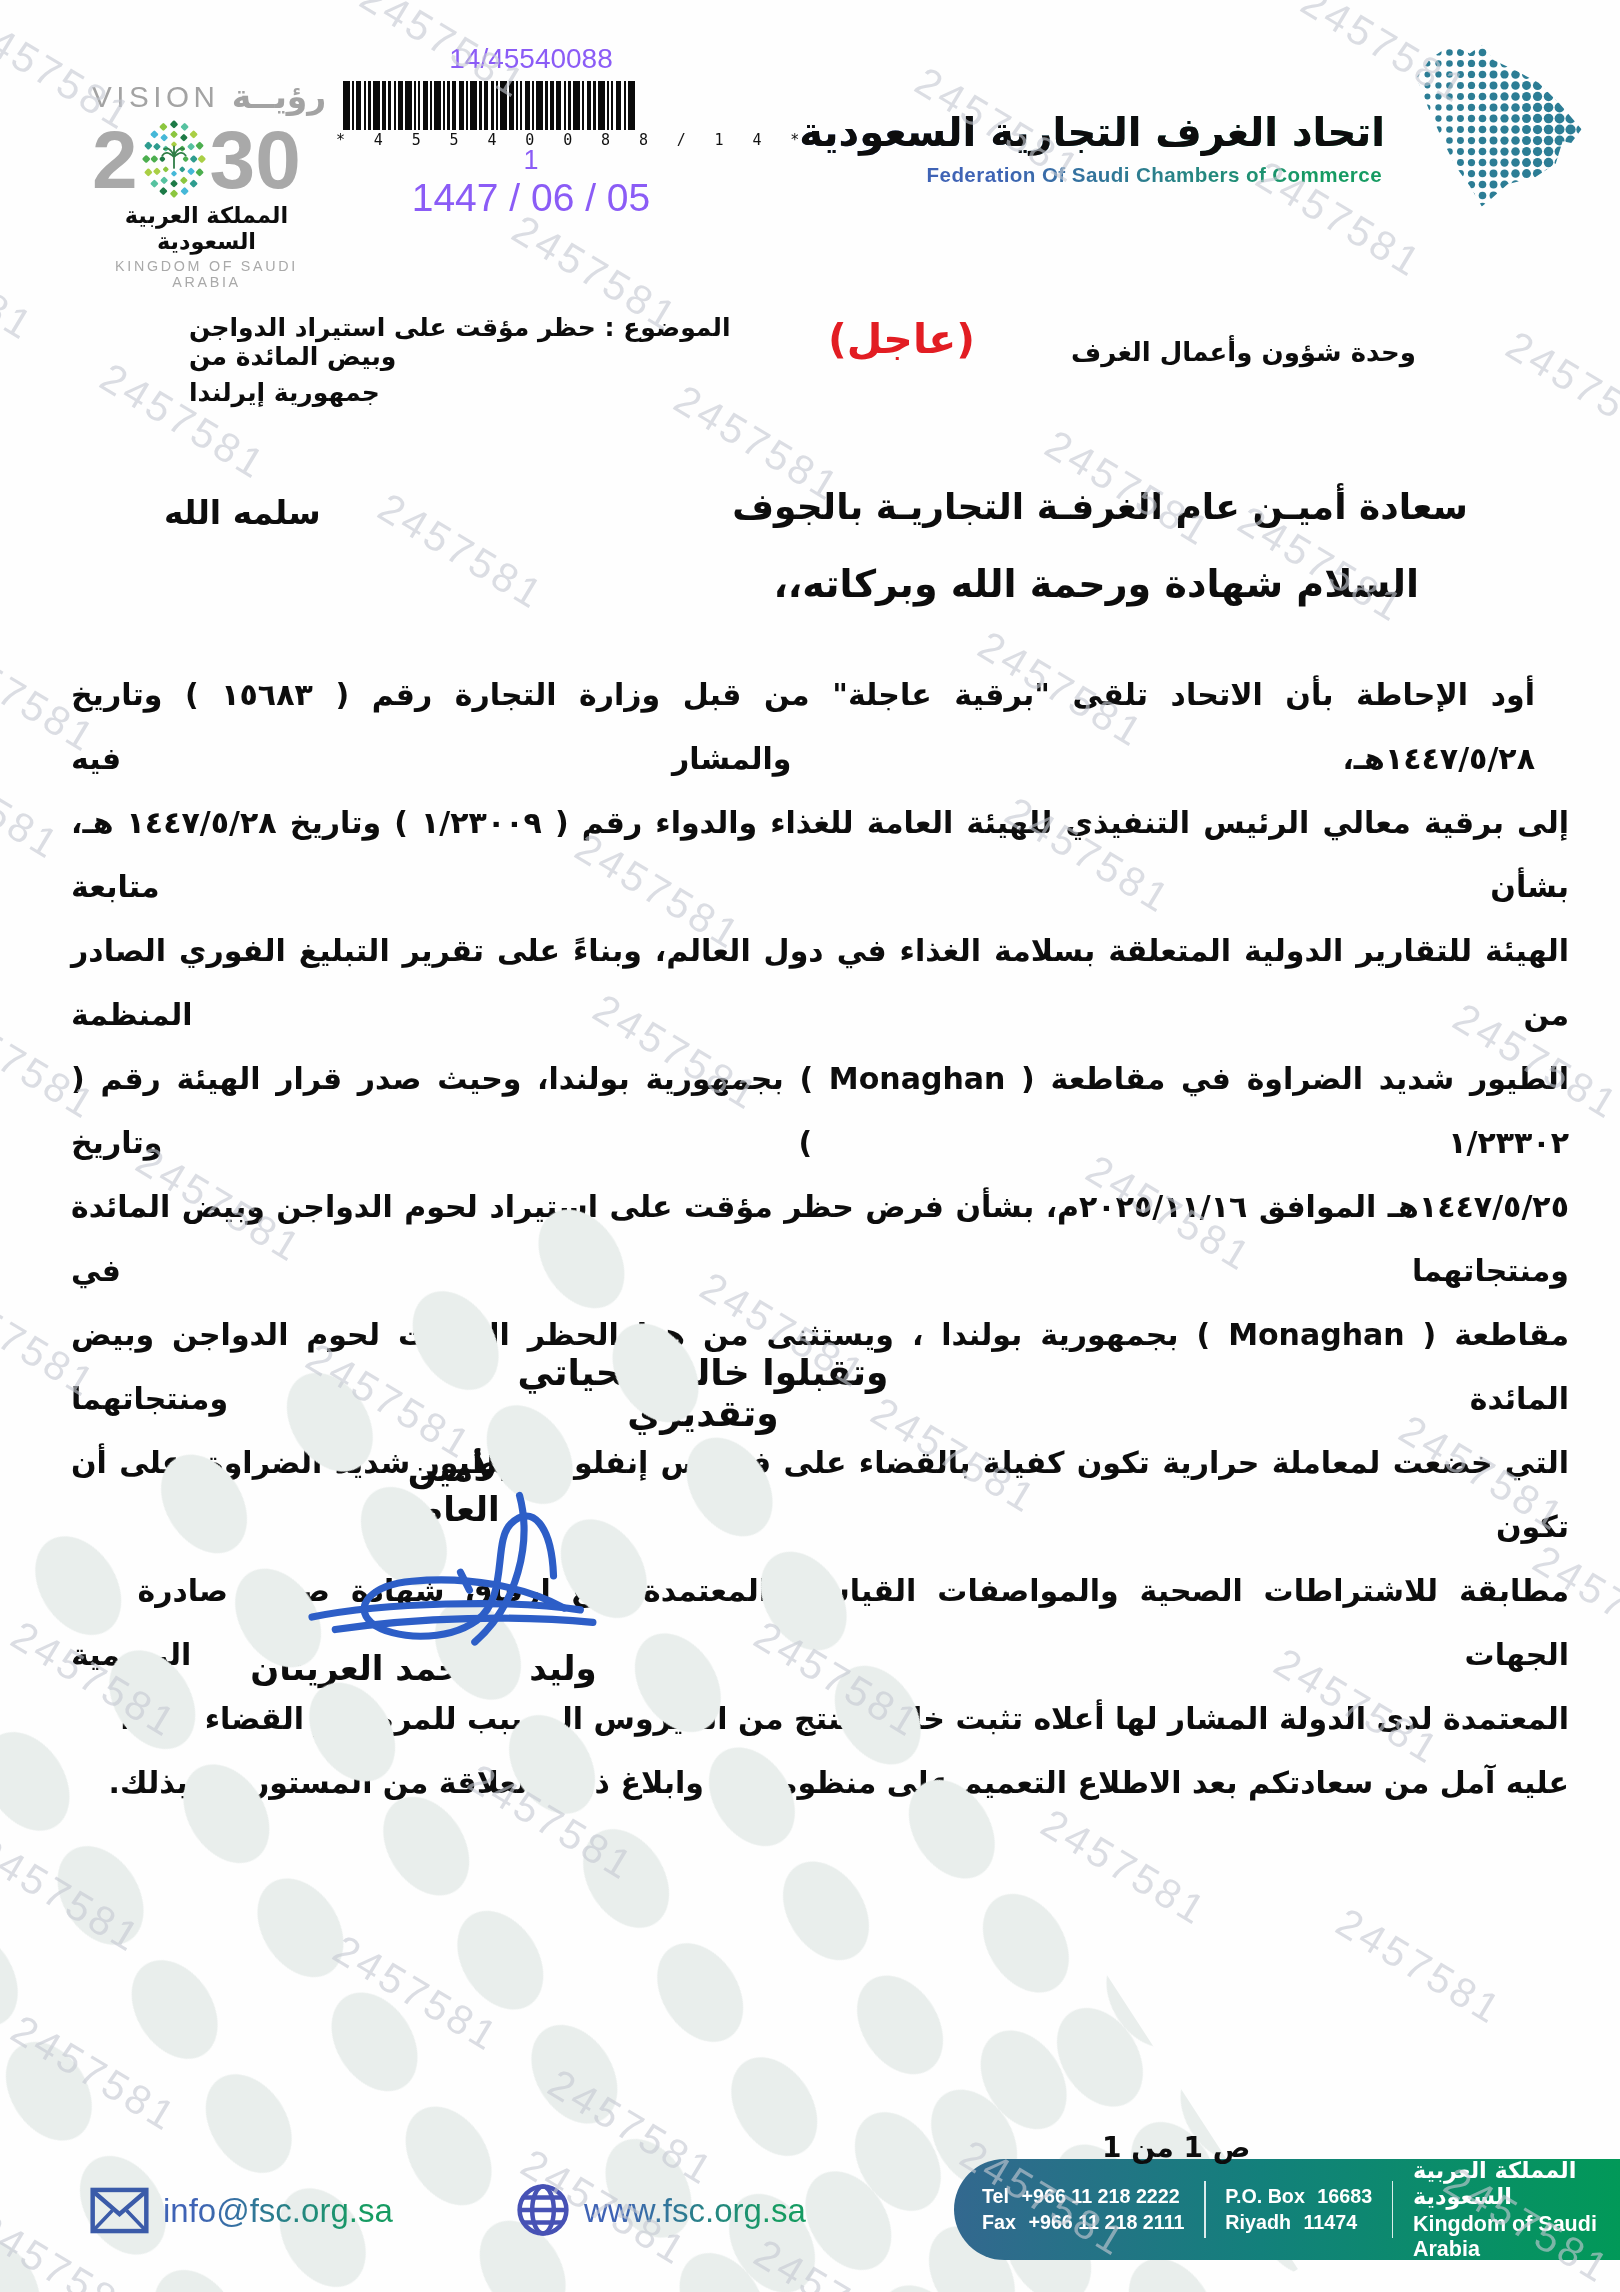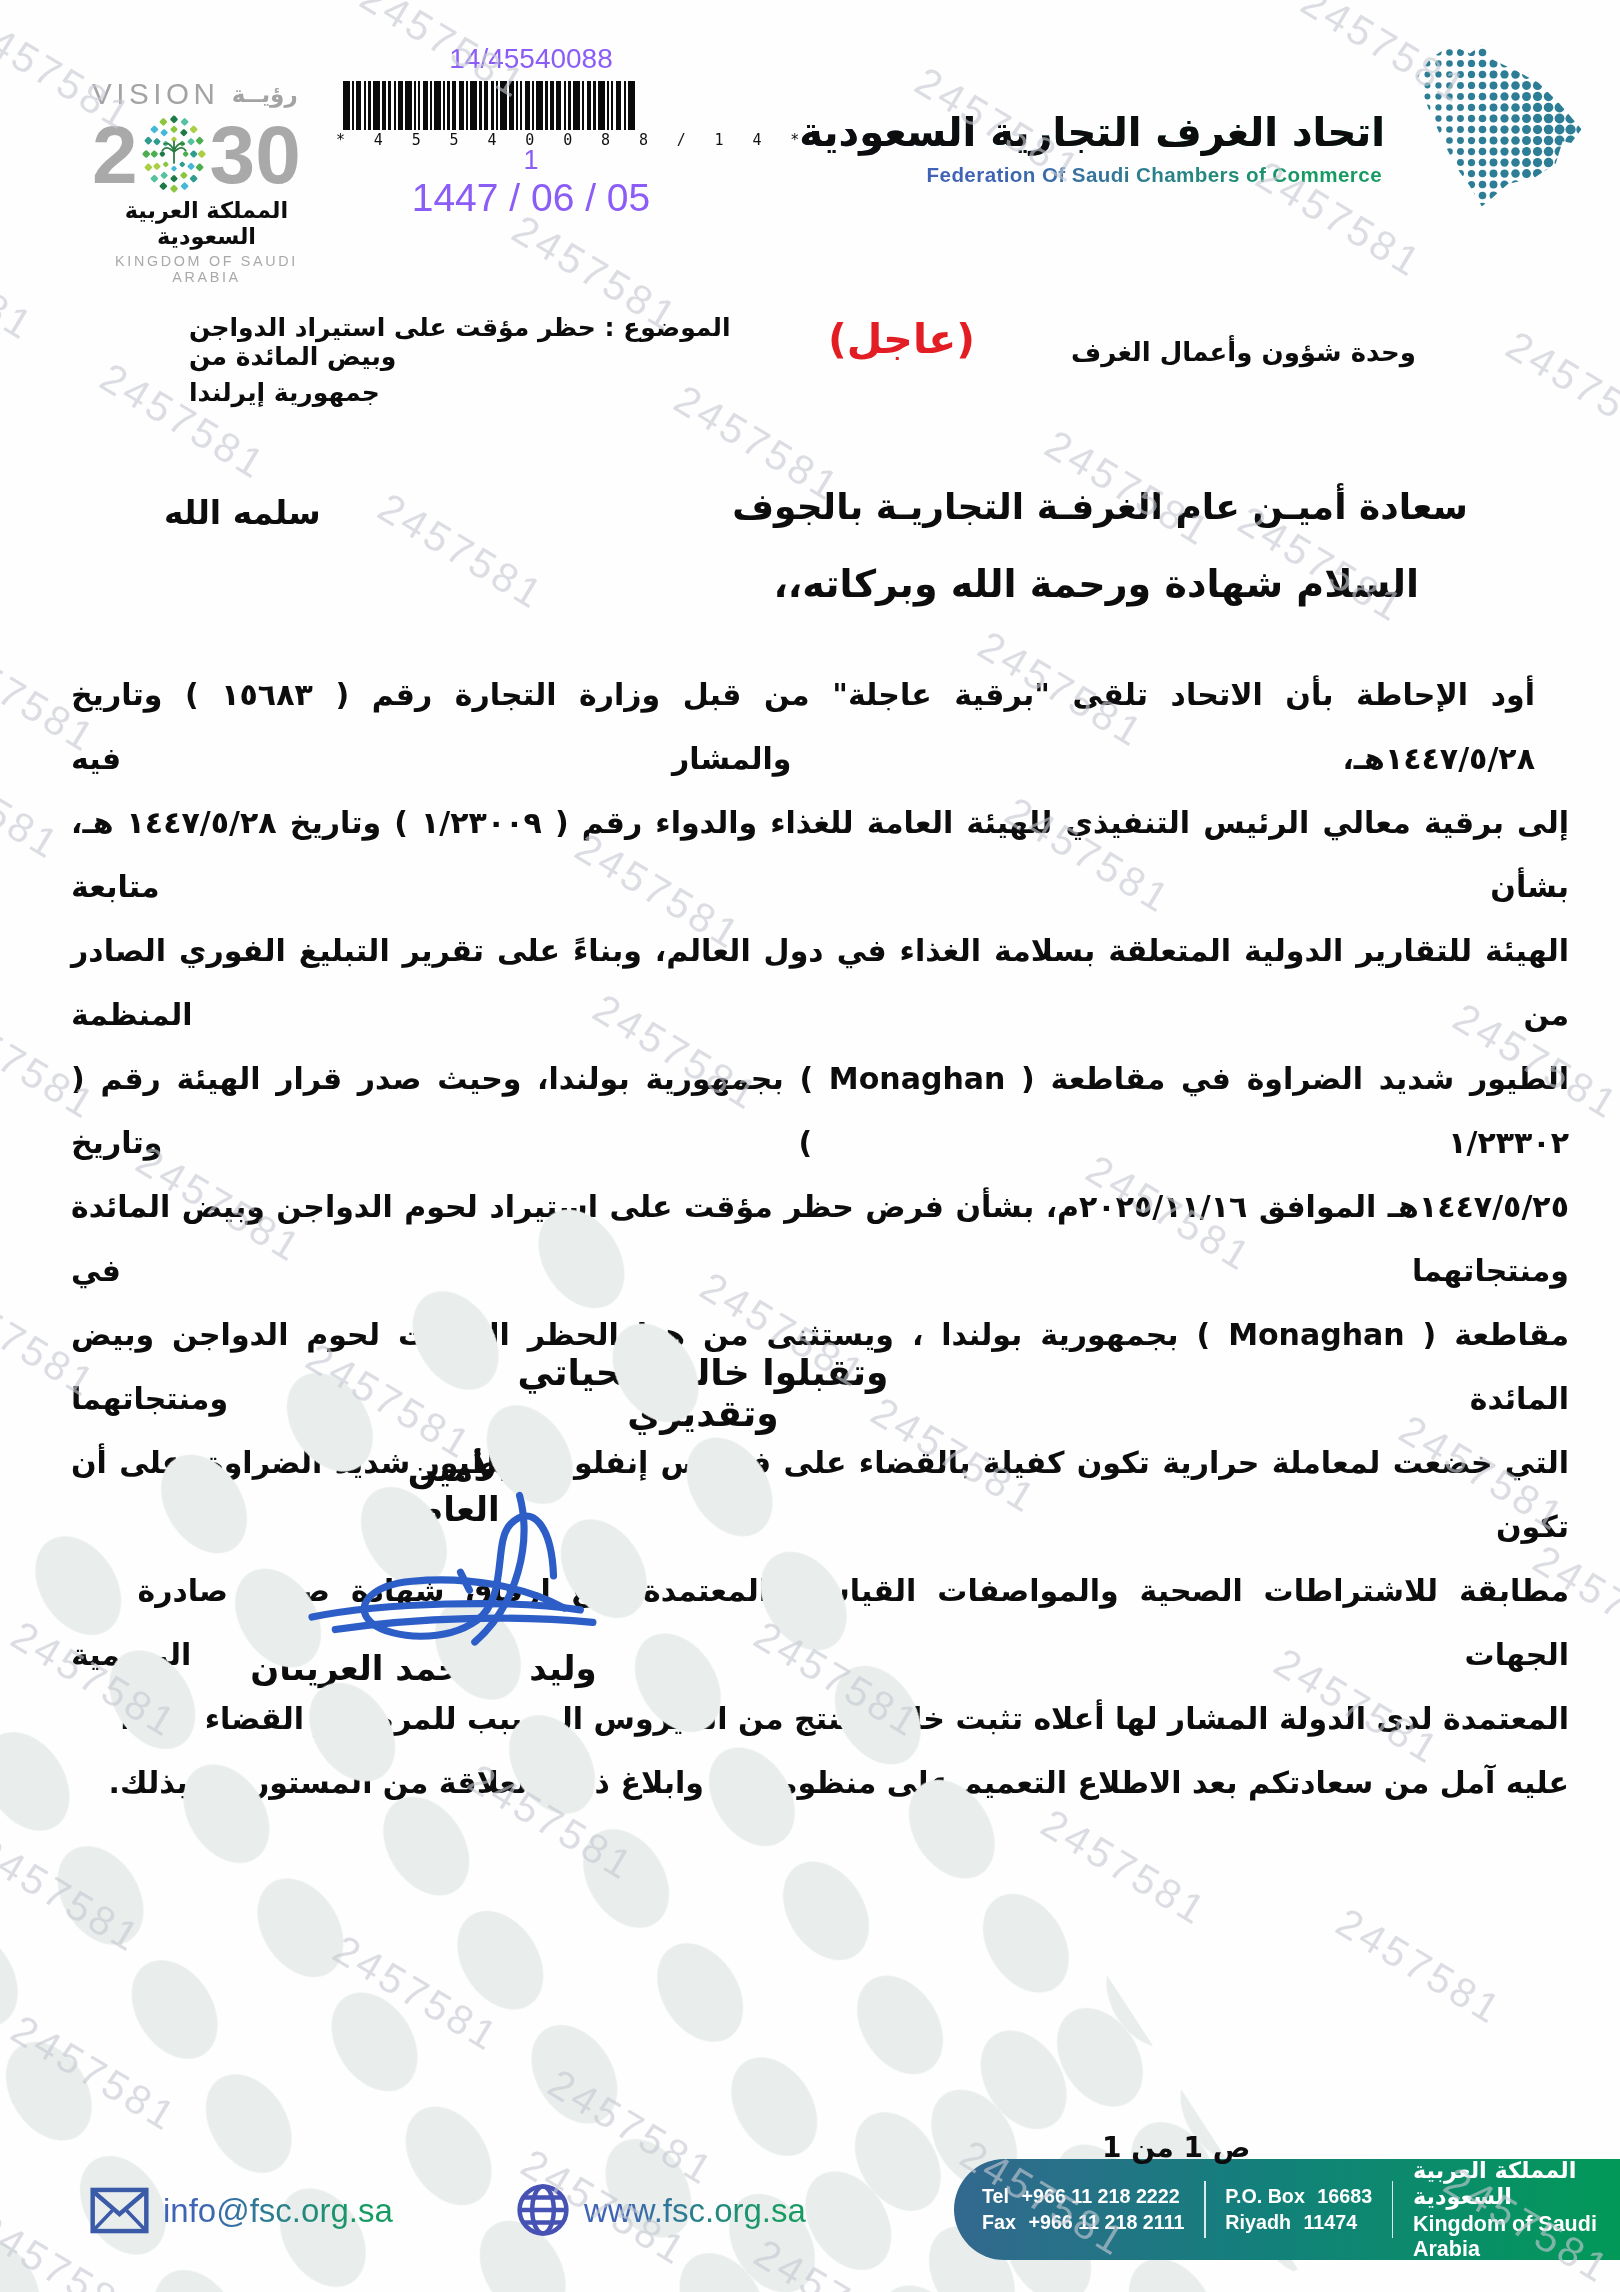--- a/index.html
+++ b/index.html
@@ -10,21 +10,21 @@
   .wm{position:absolute;font-family:"Liberation Sans",sans-serif;font-size:41px;
       color:#c6cad3;letter-spacing:3.6px;transform:rotate(31deg);transform-origin:left top;
       opacity:.62;white-space:nowrap;pointer-events:none;z-index:30;}
   
   .dots-pattern{position:absolute;transform:rotate(-33deg);transform-origin:center;
       background-image:radial-gradient(38px 54px at center,#e9eeec 98%,transparent 100%);
       background-size:150px 136px;z-index:1;pointer-events:none;}
   
   .vision-row{font-family:"Liberation Sans",sans-serif;color:#a3a3a3;font-size:29.6px;
       letter-spacing:4.5px;display:flex;align-items:center;gap:12.5px;}
-  .vision-ar{font-family:"DejaVu Sans",sans-serif;letter-spacing:0;font-weight:bold;font-size:23px;color:#a3a3a3;}
+  .vision-ar{font-family:"DejaVu Sans",sans-serif;letter-spacing:0;font-weight:bold;font-size:33px;color:#a3a3a3;}
   .y2030{font-family:"Liberation Sans",sans-serif;font-weight:bold;font-size:82px;
       color:#a9a9a9;line-height:77px;display:flex;align-items:center;}
   .v-country-ar{font-size:22.4px;color:#9d9d9d;font-weight:bold;}
   .v-country-en{font-family:"Liberation Sans",sans-serif;font-size:14.3px;color:#a9a9a9;letter-spacing:2.7px;}
   
   .serif{font-family:Liberation Sans, sans-serif;color:#8b5cf6;}
   #barcode{display:flex;align-items:stretch;}
   #barcode div{background:#0a0a0a;height:100%;}
   #barcode .gap{background:transparent;}
   .bc-digits{font-family:"DejaVu Sans Mono",monospace;font-size:15px;color:#111;

